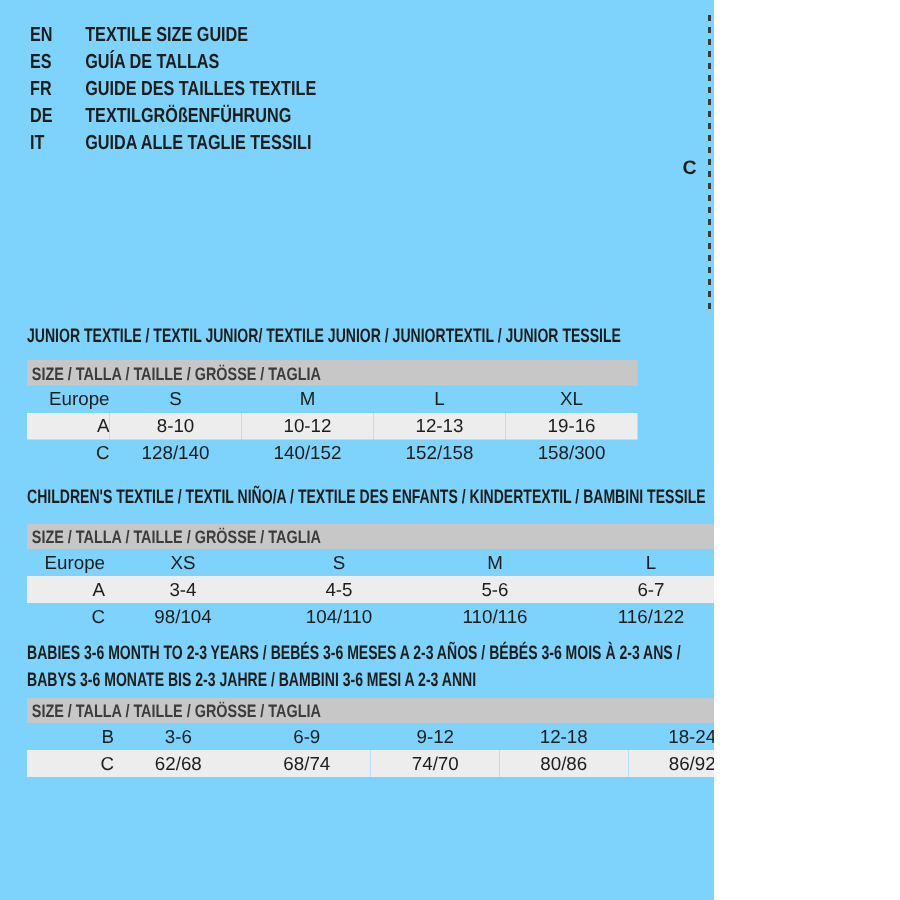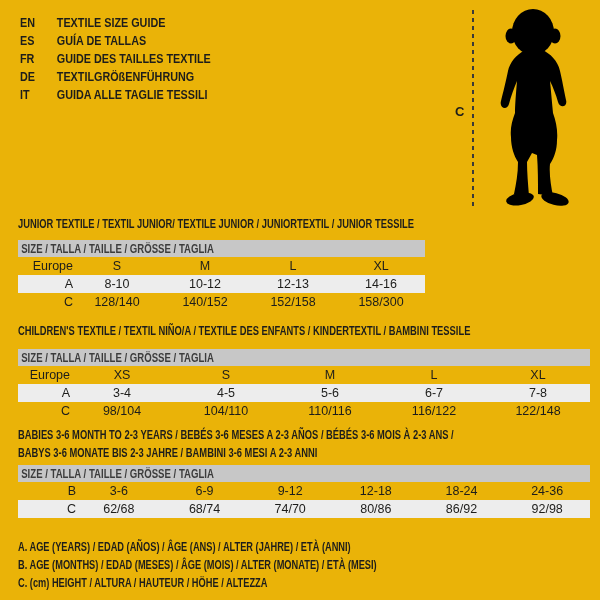--- a/index.html
+++ b/index.html
@@ -1,17 +1,17 @@
 <!DOCTYPE html>
 <html><head>
 <meta charset="utf-8">
 <style>
   html,body{margin:0;padding:0;background:#fff;}
   .page{
-    position:relative;width:600px;height:600px;background:#eab308;
+    position:relative;width:476px;height:600px;background:#7dd3fc;
     font-family:"Liberation Sans", sans-serif;color:#1d1d1b;overflow:hidden;
   }
 
   
   .lang-list{position:absolute;left:20px;top:13px;}
   .lang-row{display:flex;height:18px;align-items:center;font-weight:bold;
     font-size:13.5px;white-space:nowrap;transform:scaleX(0.8);transform-origin:0 50%;}
   .lang-code{width:46px;}
 
   
@@ -140,21 +140,21 @@
       <td>S</td>
       <td>M</td>
       <td>L</td>
       <td>XL</td>
     </tr>
     <tr class="shaded">
       <td class="rowlabel">A</td>
       <td>8-10</td>
       <td>10-12</td>
       <td>12-13</td>
-      <td>14-16</td>
+      <td>19-16</td>
     </tr>
     <tr>
       <td class="rowlabel">C</td>
       <td>128/140</td>
       <td>140/152</td>
       <td>152/158</td>
       <td>158/300</td>
     </tr>
   </tbody>
     </table>
@@ -234,19 +234,14 @@
       <td>62/68</td>
       <td>68/74</td>
       <td>74/70</td>
       <td>80/86</td>
       <td>86/92</td>
       <td>92/98</td>
     </tr>
   </tbody>
     </table>
 
-  <div class="legend">
-    <div class="legend-line">A. AGE (YEARS) / EDAD (AÑOS) / ÂGE (ANS) / ALTER (JAHRE) / ETÀ (ANNI)</div>
-    <div class="legend-line">B. AGE (MONTHS) / EDAD (MESES) / ÂGE (MOIS) / ALTER (MONATE) / ETÀ (MESI)</div>
-    <div class="legend-line">C. (cm) HEIGHT / ALTURA / HAUTEUR / HÖHE / ALTEZZA</div>
-  </div>
 
 </div>
 
 </body></html>

